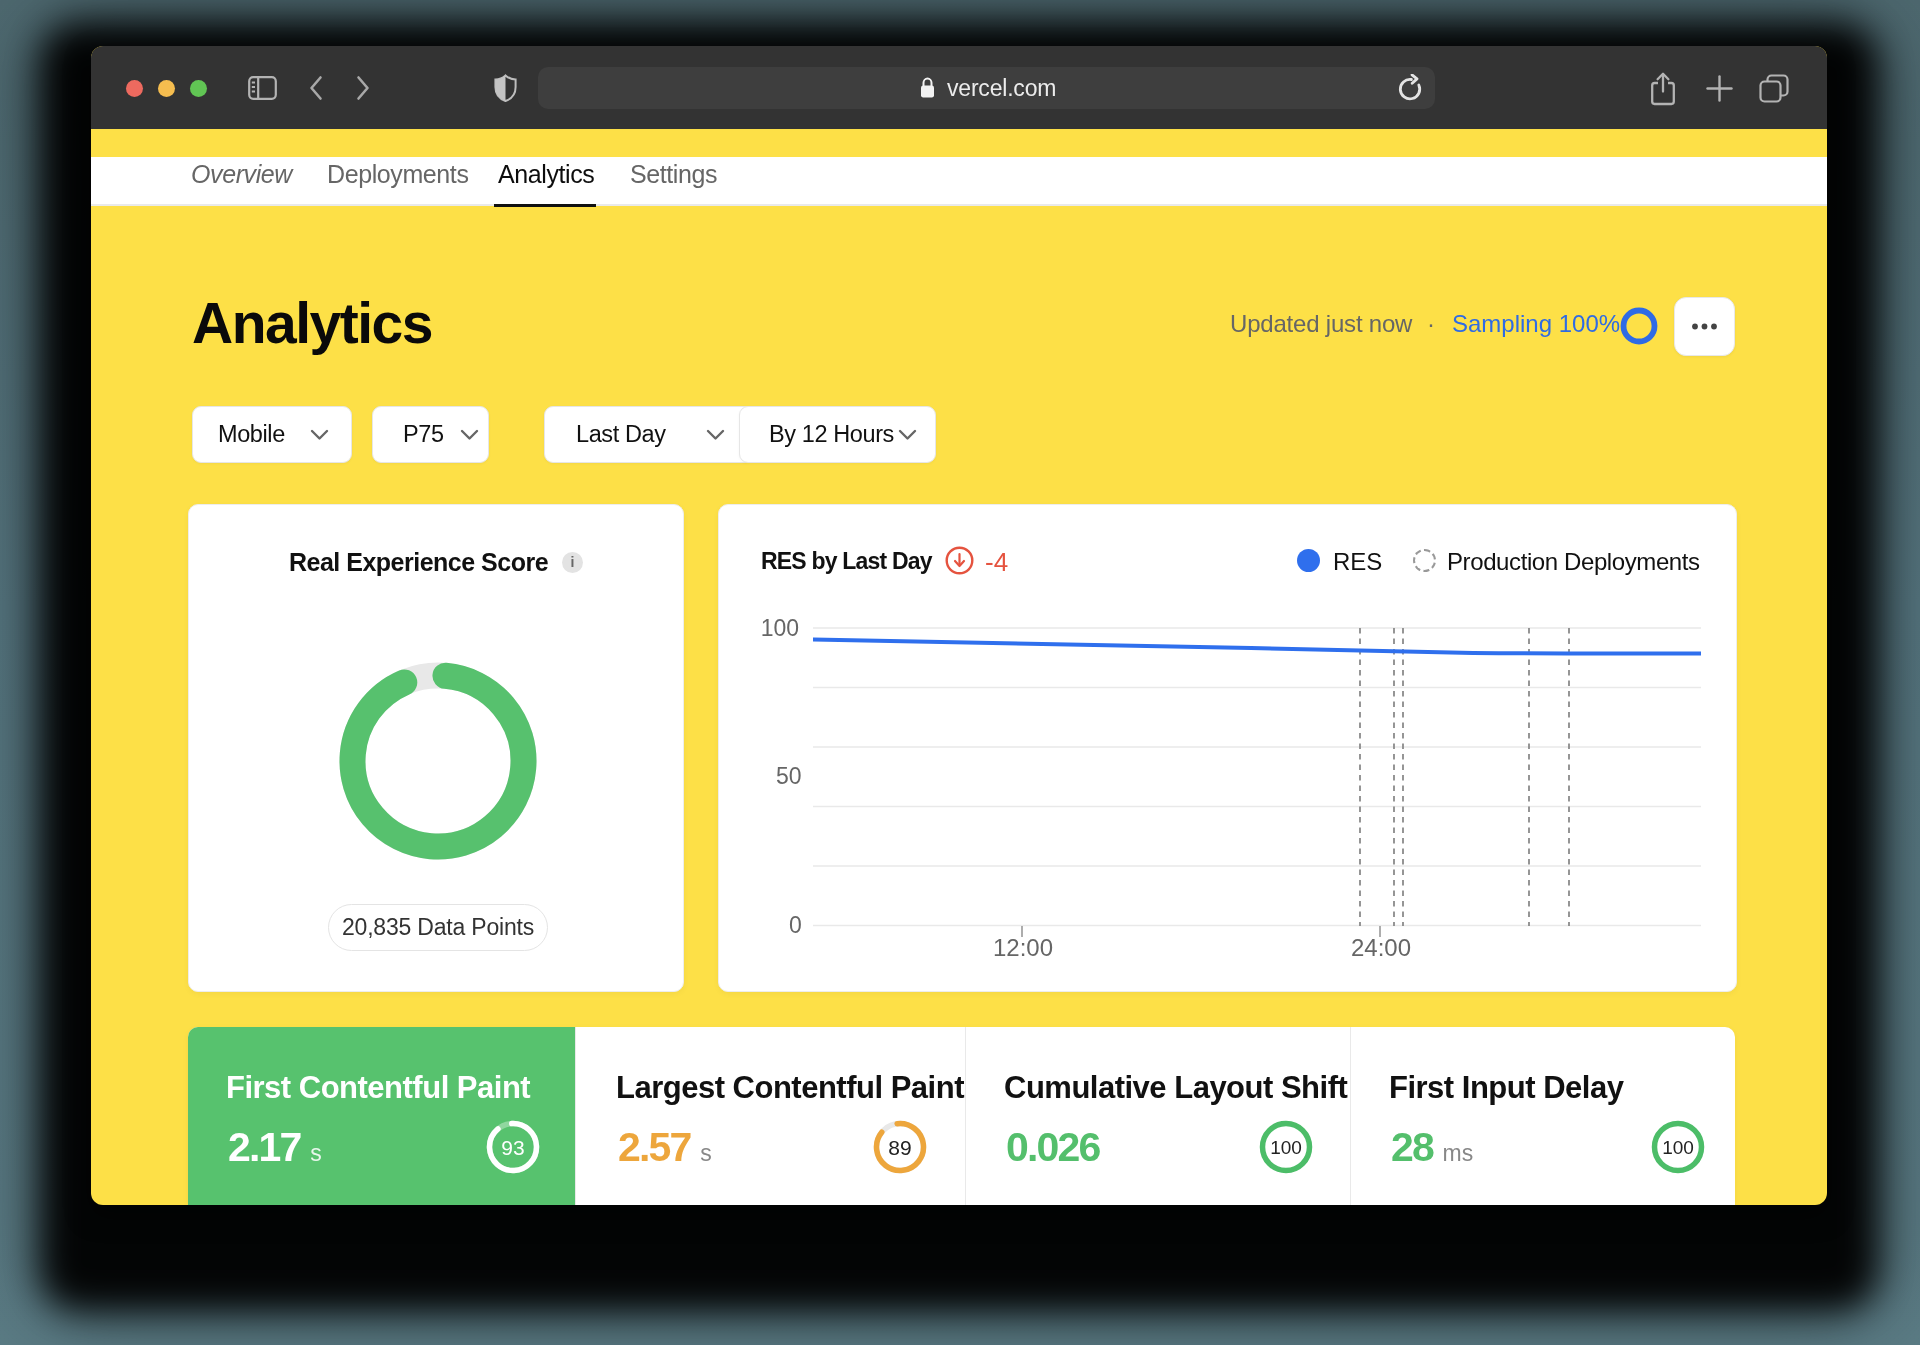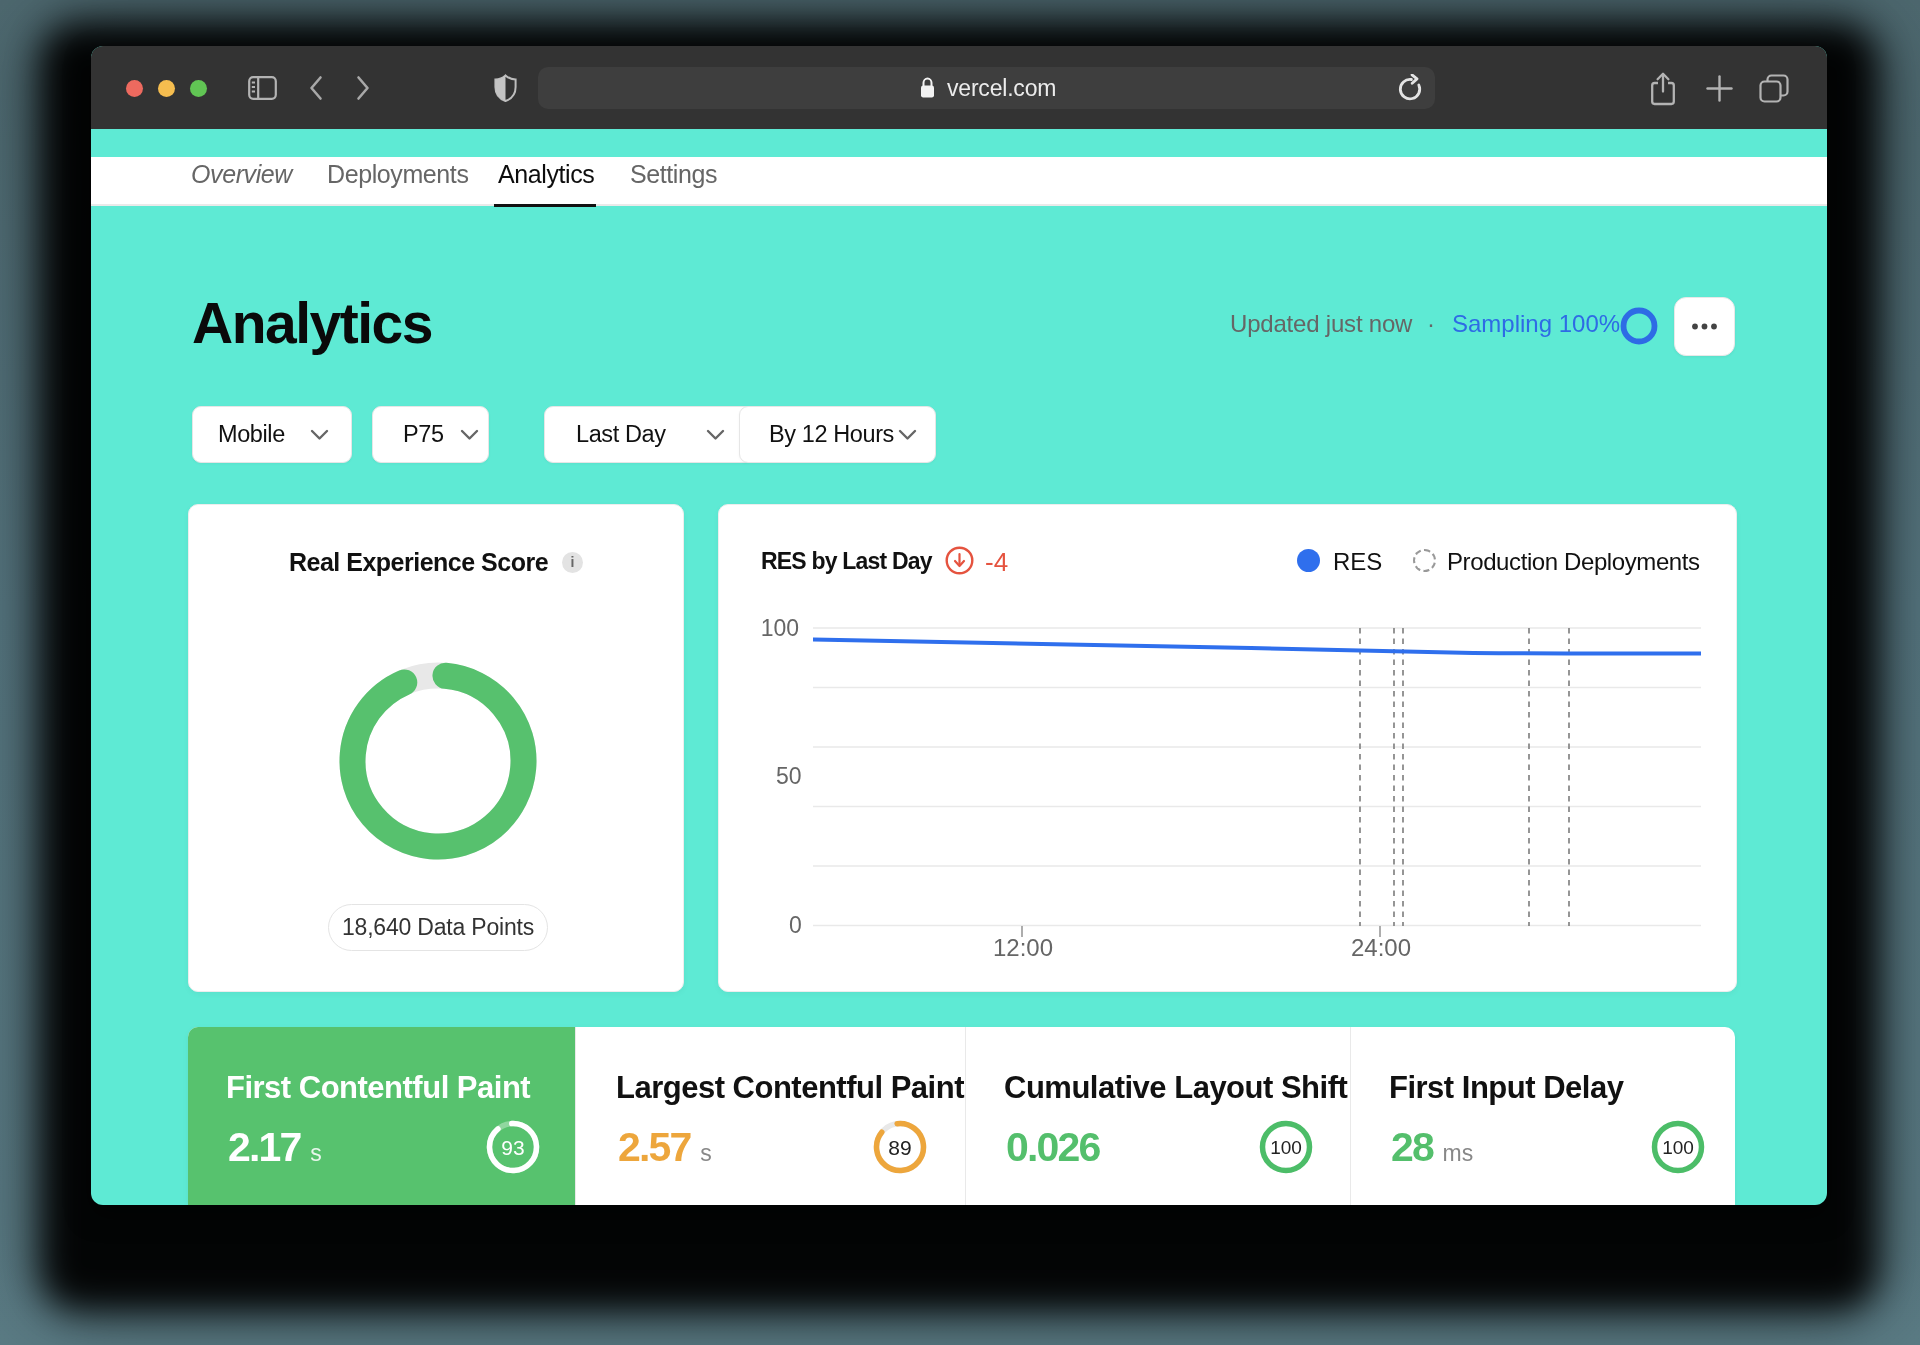--- a/index.html
+++ b/index.html
@@ -12,21 +12,21 @@
   .halo {
     position:absolute; left:40px; top:23px; width:1838px; height:1288px;
     background:#000; border-radius:40px; filter:blur(17px); opacity:0.94;
   }
   .halo2 {
     position:absolute; left:22px; top:8px; width:1876px; height:1318px;
     background:#000; border-radius:70px; filter:blur(40px); opacity:0.28;
   }
   .win {
     position:absolute; left:91px; top:46px; width:1736px; height:1159px;
-    background:#5eead4; border-radius:12px; overflow:hidden;
+    background:#fde047; border-radius:12px; overflow:hidden;
     box-shadow: 0 10px 24px rgba(0,0,0,0.6);
   }
   .abs { position:absolute; }
   
   .tbar { position:absolute; left:0; top:0; width:100%; height:83px; background:#333333; }
   .tl { position:absolute; top:33.5px; width:17px; height:17px; border-radius:50%; }
   .pill {
     position:absolute; left:447px; top:21px; width:897px; height:42px;
     background:#3e3e3e; border-radius:10px;
   }
@@ -195,21 +195,21 @@
 
   <div class="card" style="left:97px; top:458px; width:496px; height:488px;">
     <div style="position:absolute; top:43px; left:0; width:100%; display:flex; justify-content:center; align-items:center; gap:14px;">
       <span class="ctitle">Real Experience Score</span>
       <span style="width:21px; height:21px; border-radius:50%; background:#e3e3e3; color:#666; font-size:14px; font-weight:bold; text-align:center; line-height:21px;">i</span>
     </div>
     <svg class="abs" style="left:150px; top:157px;" width="198" height="198" viewBox="0 0 198 198">
       <circle cx="99" cy="99" r="85.5" fill="none" stroke="#e8e8e8" stroke-width="26"></circle>
       <circle cx="99" cy="99" r="85.5" fill="none" stroke="#57c16e" stroke-width="26" stroke-linecap="round" stroke-dasharray="494.2 43" transform="rotate(-85 99 99)"></circle>
     </svg>
-    <div style="position:absolute; left:139px; top:399px; width:220px; height:47px; border:1.5px solid #e4e4e4; border-radius:24px; text-align:center; line-height:44px; font-size:23px; letter-spacing:-0.2px; color:#333;">18,640 Data Points</div>
+    <div style="position:absolute; left:139px; top:399px; width:220px; height:47px; border:1.5px solid #e4e4e4; border-radius:24px; text-align:center; line-height:44px; font-size:23px; letter-spacing:-0.2px; color:#333;">20,835 Data Points</div>
   </div>
 
   <div class="card" style="left:627px; top:458px; width:1019px; height:488px;">
     <div class="ctitle" style="position:absolute; left:42px; top:43px; letter-spacing:-0.8px; font-size:23px;">RES by Last Day</div>
     <svg class="abs" style="left:226px; top:41px;" width="29" height="29" viewBox="0 0 29 29">
       <circle cx="14.5" cy="14.5" r="12.8" fill="none" stroke="#e5533f" stroke-width="2.4"></circle>
       <line x1="14.5" y1="8" x2="14.5" y2="19" stroke="#e5533f" stroke-width="2.2" stroke-linecap="round"></line>
       <polyline points="10,15 14.5,20 19,15" fill="none" stroke="#e5533f" stroke-width="2.2" stroke-linecap="round" stroke-linejoin="round"></polyline>
     </svg>
     <div style="position:absolute; left:266px; top:42px; font-size:26px; color:#e5533f;">-4</div>

